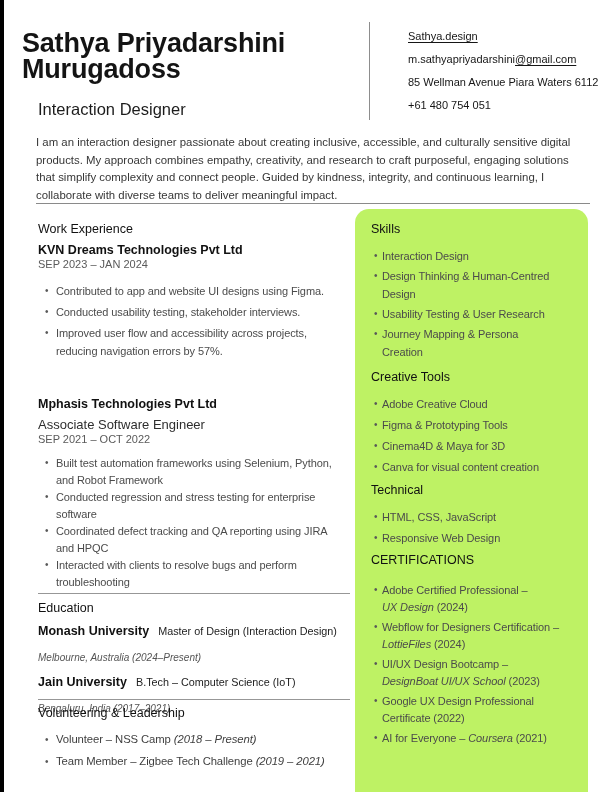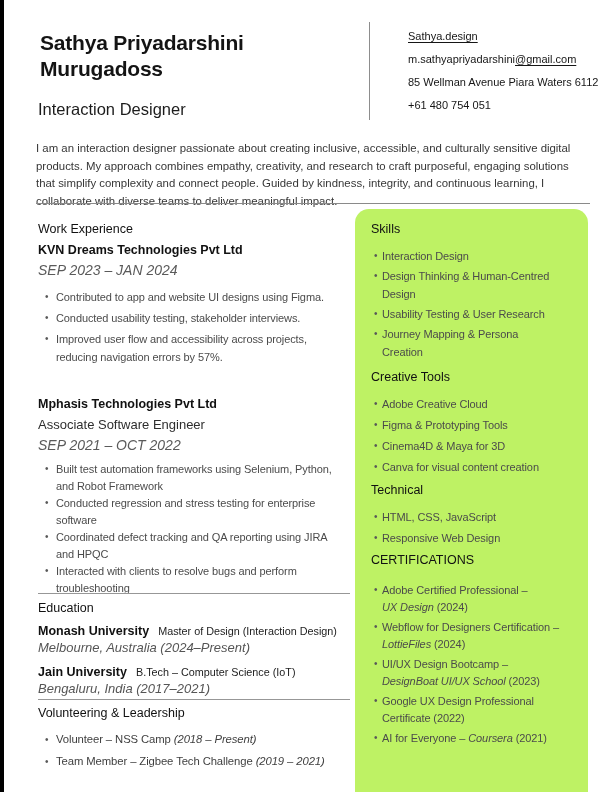--- a/index.html
+++ b/index.html
@@ -1,29 +1,29 @@
 <!DOCTYPE html>
 <html><head>
 <meta charset="utf-8">
 <style>
   html,body{margin:0;padding:0;background:#ffffff;}
   .page{position:relative;width:612px;height:792px;background:#ffffff;overflow:hidden;
         font-family:"Liberation Sans",sans-serif;}
   .accent-bar{position:absolute;left:0;top:0;width:4px;height:792px;background:#000;}
 
   
-  .name{position:absolute;left:40px;top:30px;font-size:21px;line-height:26px;
+  .name{position:absolute;left:22px;top:30px;font-size:27px;line-height:26px;
         font-weight:700;color:#141414;letter-spacing:-0.2px;}
   .title{position:absolute;left:38px;top:100px;font-size:16.5px;color:#1c1c1c;}
   .vdivider{position:absolute;left:369px;top:22px;width:1px;height:98px;background:#8d8d8d;}
   .contact{position:absolute;left:408px;top:30px;font-size:11px;font-weight:500;color:#161616;}
   .contact-line{line-height:12.5px;margin-bottom:10.5px;}
   .u{text-decoration:underline;text-underline-offset:2px;}
 
-  .summary{position:absolute;left:36px;top:140px;width:552px;margin:0;
+  .summary{position:absolute;left:36px;top:134px;width:552px;margin:0;
            font-size:11.4px;line-height:17.6px;color:#363636;}
   .summary-rule{position:absolute;left:36px;top:203px;width:554px;height:1px;
                 background:#8a8a8a;border:none;margin:0;}
 
   
   .panel{position:absolute;left:355px;top:209px;width:233px;height:722px;background:#bef264;border-radius:14px;}
 
   
   .h2{font-size:12.5px;font-weight:400;color:#111;line-height:15px;margin:0;}
   .rule{height:1px;background:#979797;}
@@ -33,34 +33,34 @@
   .li-text{white-space:pre-line;letter-spacing:-0.1px;}
   em{font-style:italic;}
 
   
   .left-col{position:absolute;left:38px;top:209px;width:312px;height:566px;}
   .work-heading{position:absolute;top:13px;left:0;}
   .job{position:absolute;left:0;width:100%;}
   .job-0{top:34px;} .job-1{top:188px;}
   .company{font-size:12.5px;font-weight:700;color:#111;line-height:15px;}
   .role{font-size:13px;color:#2e2e2e;line-height:16px;margin-top:5px;}
-  .dates{font-size:14px;font-style:italic;color:#5a5a5a;line-height:13px;margin-top:6px;}
+  .dates{font-size:11px;color:#5a5a5a;line-height:13px;}
   .job .bullets{padding-left:7px;}
   .job .bullets li{font-size:11px;color:#4b4b4b;}
   .job .marker{width:11px;font-size:10px;}
   .job-0 .bullets{margin-top:11px;} .job-0 .bullets li{line-height:18px;margin-bottom:3px;}
   .job-1 .bullets{margin-top:9px;}  .job-1 .bullets li{line-height:16.5px;margin-bottom:1px;}
 
   .edu-block{position:absolute;top:384px;left:0;width:100%;}
   .edu-block .h2{margin-top:7px;}
   .edu-row{margin-top:8px;font-size:12.5px;line-height:15px;}
   .edu-row + .edu-loc + .edu-row{margin-top:12px;}
   .edu-row .school{font-weight:700;color:#111;}
   .edu-row .degree{font-weight:400;font-size:10.8px;color:#222;margin-left:9px;}
-  .edu-loc{margin-top:3px;font-size:13px;font-style:italic;color:#555;line-height:11px;}
+  .edu-loc{margin-top:13px;font-size:10px;font-style:italic;color:#555;line-height:11px;}
 
   .vol-block{position:absolute;top:490px;left:0;width:100%;}
   .vol-block .h2{margin-top:6px;}
   .vol-block .bullets{margin-top:11px;padding-left:7px;}
   .vol-block .bullets li{font-size:11.3px;color:#3f3f3f;line-height:15px;margin-bottom:7px;}
   .vol-block .marker{width:11px;font-size:10px;}
 
   
   .rsec{position:absolute;left:16px;width:205px;}
   .rsec-0{top:13px;} .rsec-1{top:161px;} .rsec-2{top:274px;} .rsec-3{top:344px;}

